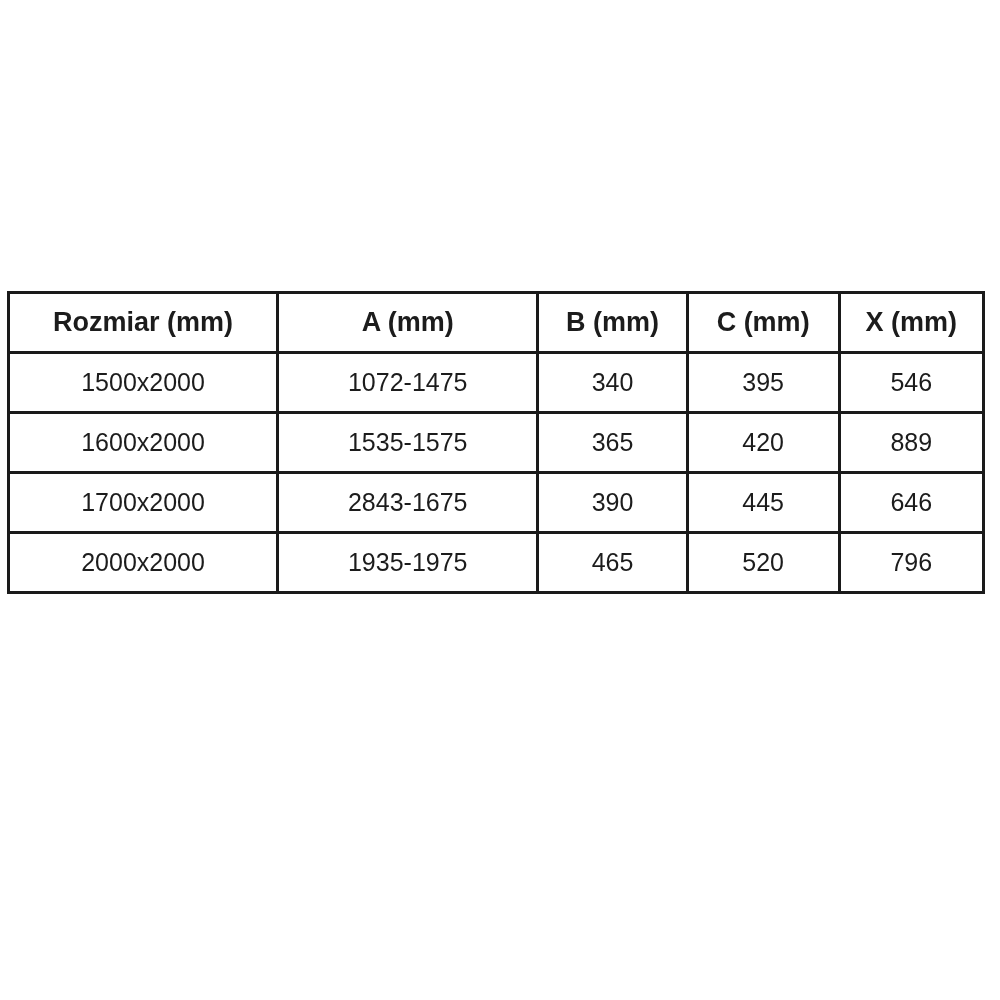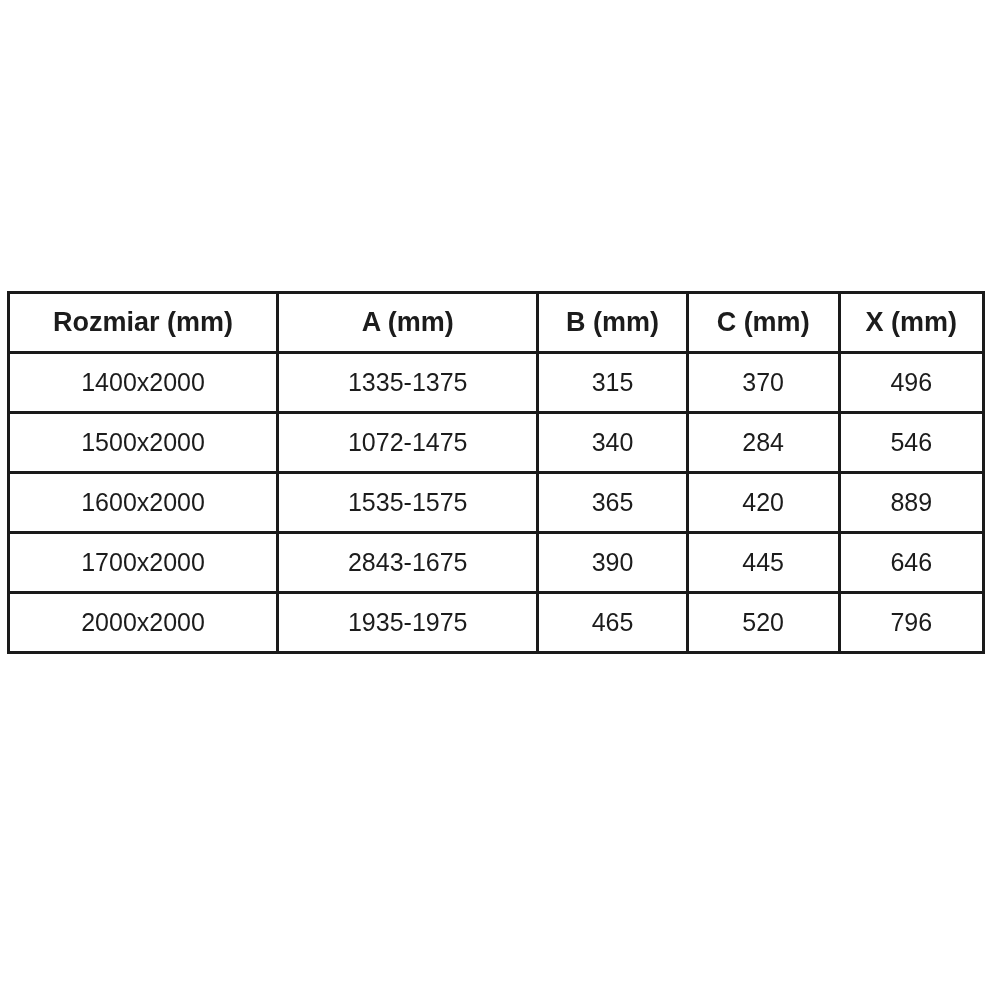--- a/index.html
+++ b/index.html
@@ -65,31 +65,24 @@
       <tr>
         <th>Rozmiar (mm)</th>
         <th>A (mm)</th>
         <th>B (mm)</th>
         <th>C (mm)</th>
         <th>X (mm)</th>
       </tr>
     </thead>
     <tbody>
       <tr>
-        <td>1400x2000</td>
-        <td>1335-1375</td>
-        <td>315</td>
-        <td>370</td>
-        <td>496</td>
-      </tr>
-      <tr>
         <td>1500x2000</td>
         <td>1072-1475</td>
         <td>340</td>
-        <td>284</td>
+        <td>395</td>
         <td>546</td>
       </tr>
       <tr>
         <td>1600x2000</td>
         <td>1535-1575</td>
         <td>365</td>
         <td>420</td>
         <td>889</td>
       </tr>
       <tr>

